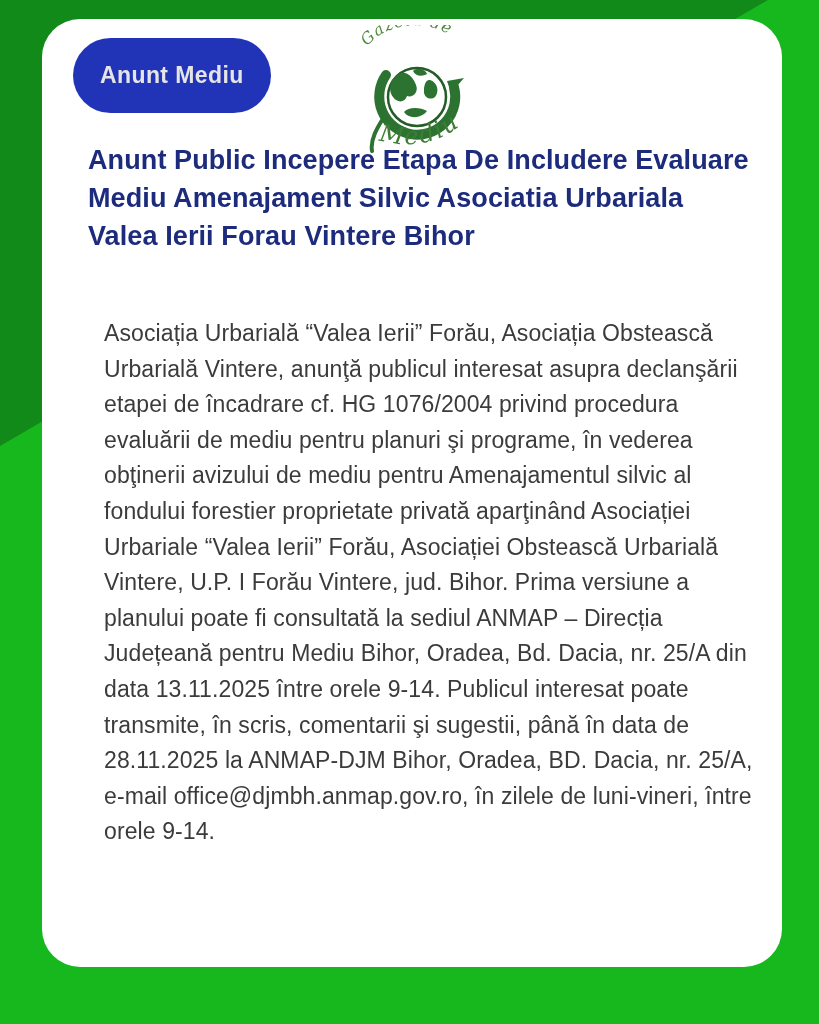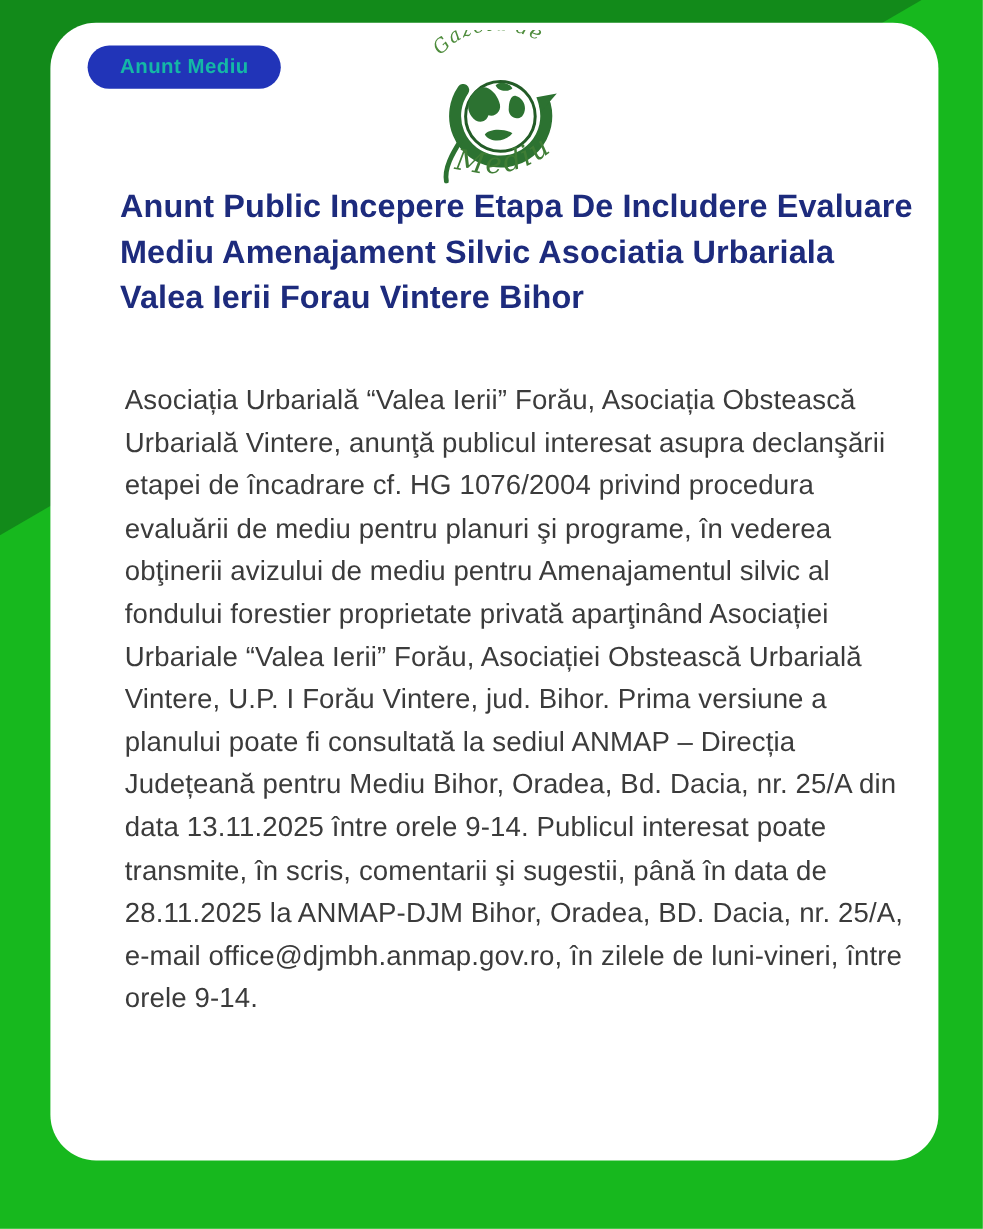--- a/index.html
+++ b/index.html
@@ -13,36 +13,36 @@
     background:#128a1a;
     clip-path:polygon(0 0,768px 0,0 446px);
   }
   .card{
     position:absolute;left:42px;top:19px;width:740px;height:948px;
     background:#ffffff;border-radius:38px;
   }
   .badge{
     position:absolute;left:31px;top:19px;
     display:inline-flex;align-items:center;justify-content:center;
-    background:#2134b8;color:#14b8a6;
-    font-size:17px;font-weight:700;letter-spacing:.4px;
-    padding:8px 27px;border-radius:999px;
+    background:#2134b8;color:#e5e5e5;
+    font-size:23px;font-weight:700;letter-spacing:.4px;
+    padding:24px 27px;border-radius:999px;
     cursor:pointer;
   }
   .logo{
     position:absolute;left:50%;transform:translateX(-50%);top:6px;
     width:150px;height:128px;
   }
   .logo svg{display:block;width:150px;height:128px;}
   .logo .arc-text{
     font-family:"DejaVu Serif","Liberation Serif",serif;
     font-style:italic;
   }
   .title{
-    position:absolute;left:46px;top:122px;width:672px;margin:12px;
+    position:absolute;left:46px;top:122px;width:672px;margin:0;
     font-size:27px;line-height:38px;font-weight:700;
     color:#1d2b7d;letter-spacing:0.1px;
   }
   .body-text{
     position:absolute;left:46px;top:281px;width:664px;margin:16px;
     font-size:23px;line-height:35.6px;font-weight:400;
     color:#3b3b3b;letter-spacing:0.1px;
   }
 </style>
 </head>

